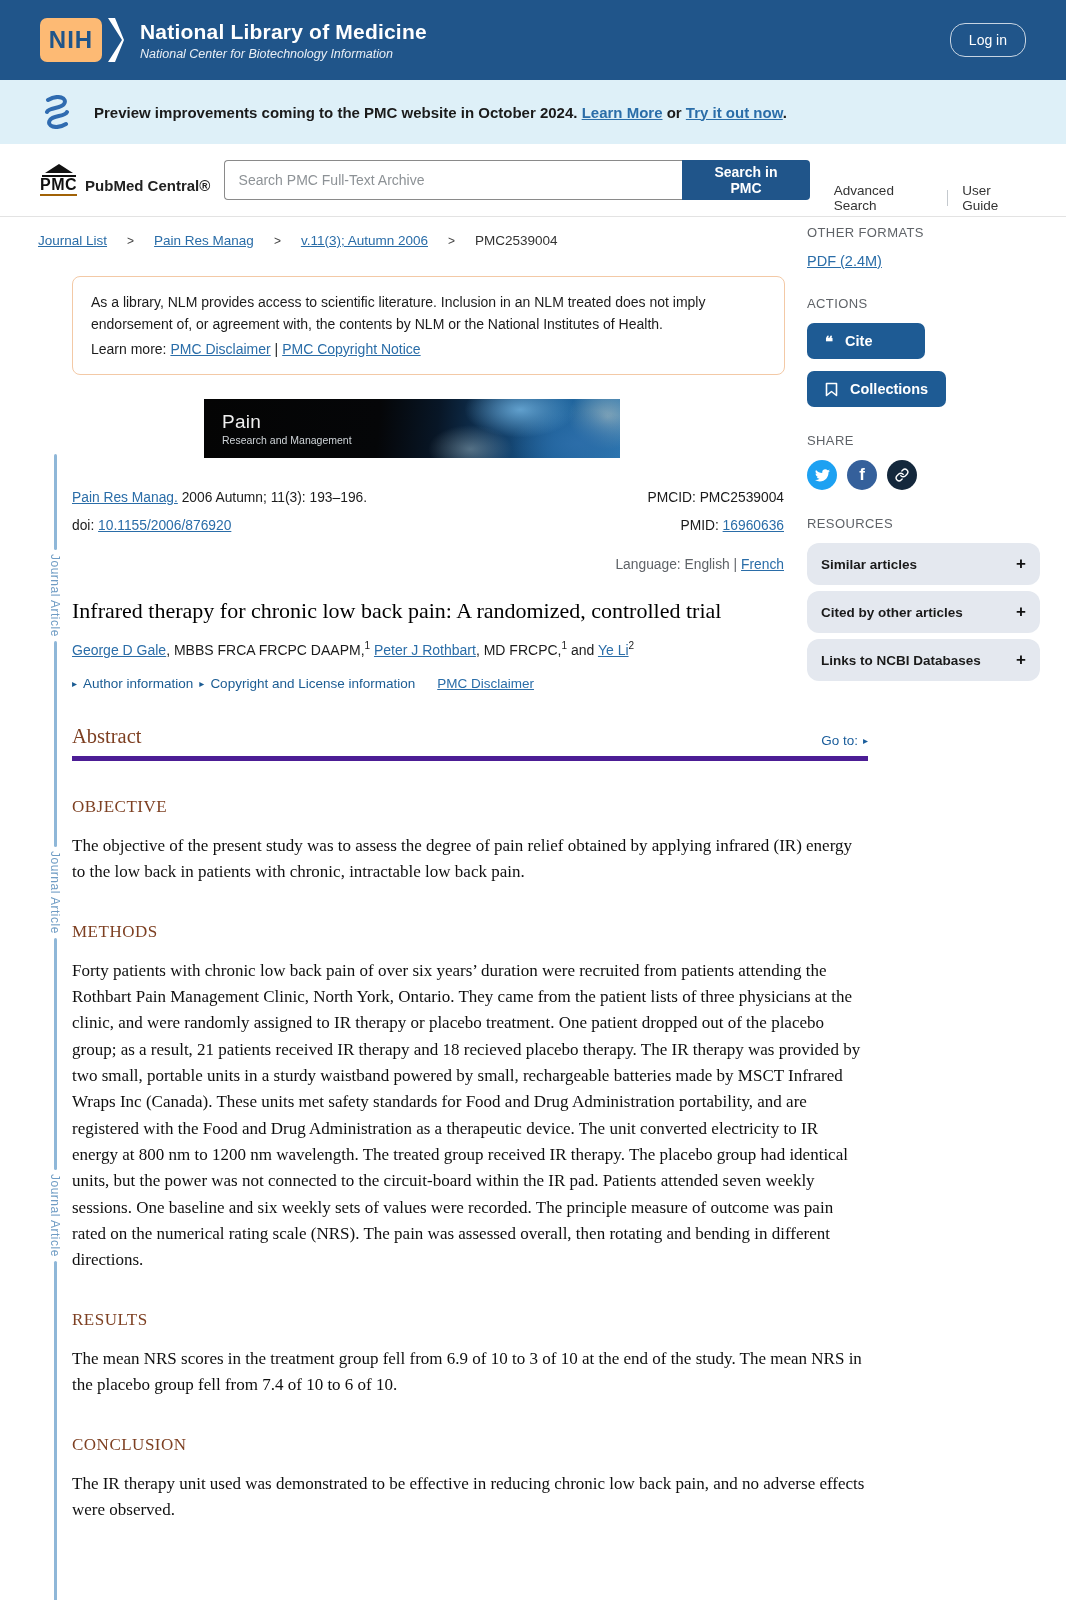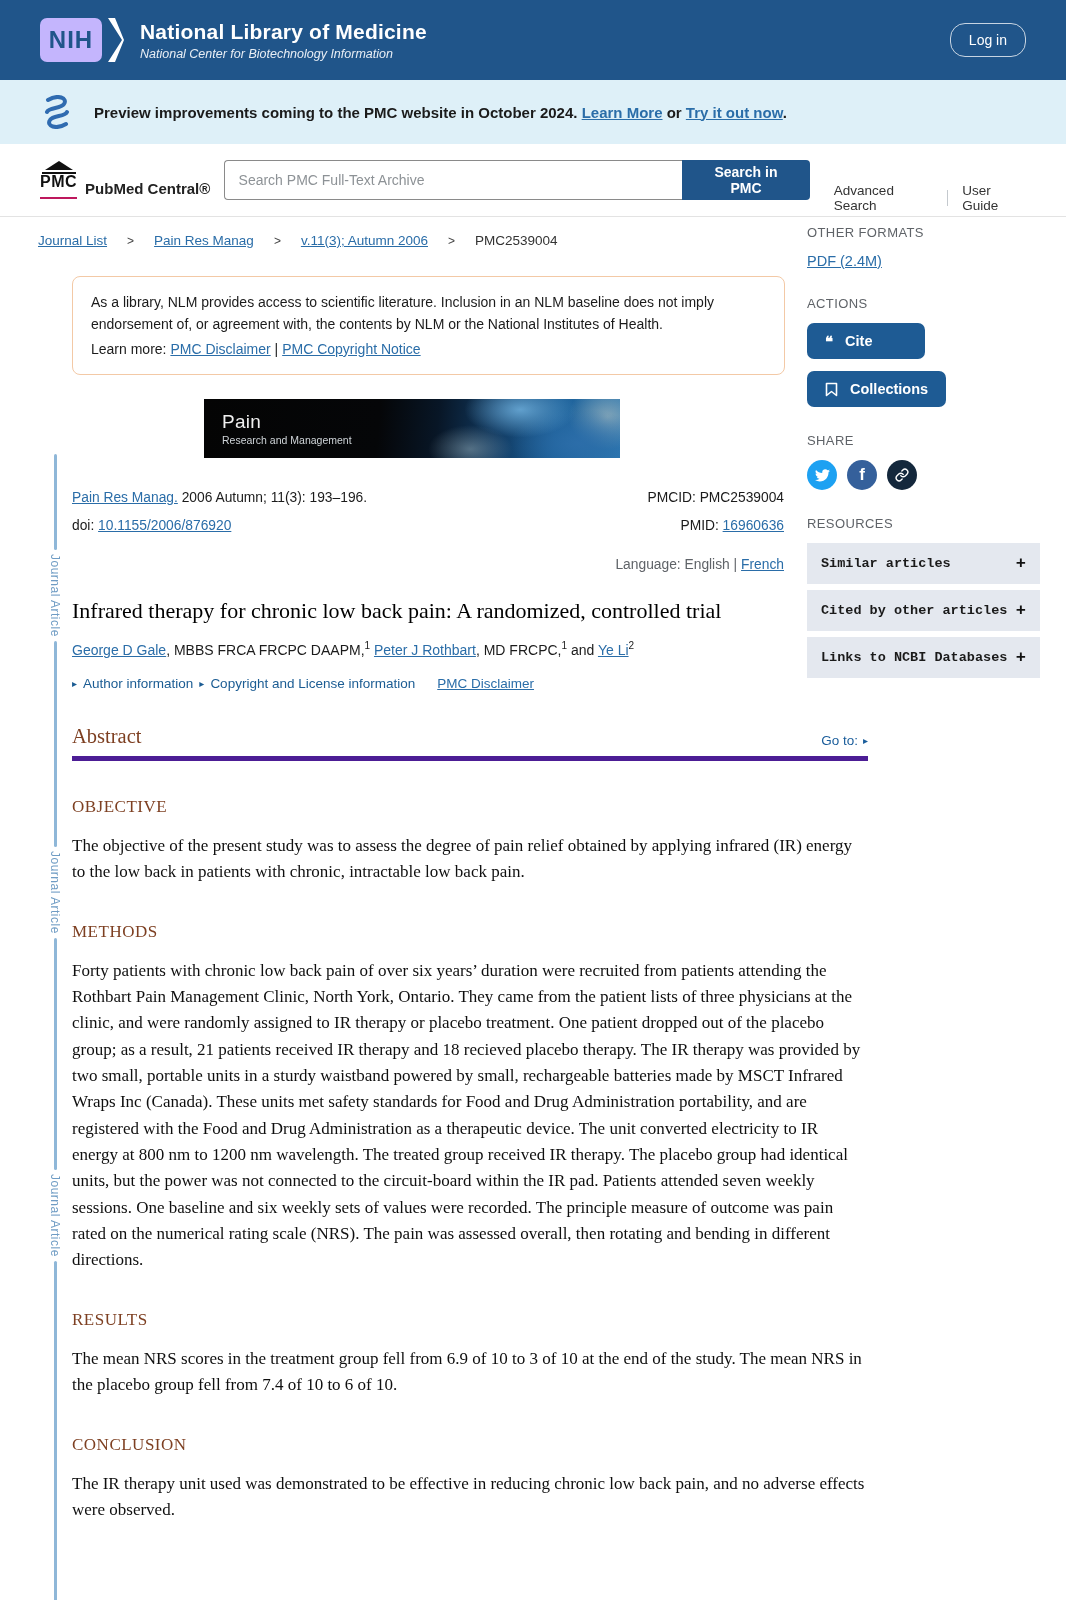--- a/index.html
+++ b/index.html
@@ -13,21 +13,21 @@
   .lnk { color:#2a6da8; text-decoration:underline; cursor:pointer; }
 
   
   .nih-header {
     background:#20558a; height:80px;
     display:flex; align-items:center; justify-content:space-between;
     padding:0 40px 0 40px;
   }
   .nih-brand { display:flex; align-items:center; gap:12px; cursor:pointer; }
   .nih-logo-box {
-    background:#c4b5fd; border-radius:7px; width:62px; height:44px;
+    background:#fdba74; border-radius:7px; width:62px; height:44px;
     display:flex; align-items:center; justify-content:center;
     font-weight:bold; font-size:24px; color:#20558a; letter-spacing:1px;
   }
   .nih-chevron { margin-left:-6px; }
   .nih-titles { color:#fff; margin-left:4px; }
   .nih-title { font-size:21px; font-weight:bold; letter-spacing:.2px; }
   .nih-subtitle { font-size:12.5px; font-style:italic; margin-top:3px; color:#e8eef5; }
   .login-btn {
     color:#fff; background:transparent; border:1px solid rgba(255,255,255,.75);
     border-radius:15px; padding:8px 18px; font-size:14px; cursor:pointer;
@@ -47,21 +47,21 @@
     height:73px; display:flex; align-items:center;
     padding:0 40px; border-bottom:1px solid #e3e3e3;
   }
   .pmc-brand { display:flex; align-items:flex-end; gap:8px; width:182px; cursor:pointer; }
   .pmc-temple { display:flex; flex-direction:column; align-items:center; line-height:1; }
   .pmc-roof {
     width:0; height:0; border-left:14px solid transparent; border-right:14px solid transparent;
     border-bottom:9px solid #111;
   }
   .pmc-roof-bar { width:34px; height:2px; background:#111; margin-top:1.5px; }
-  .pmc-word { font-size:16px; font-weight:bold; color:#111; border-bottom:2px solid #be185d; letter-spacing:.5px; padding-bottom:7px; }
+  .pmc-word { font-size:16px; font-weight:bold; color:#111; border-bottom:2px solid #a16207; letter-spacing:.5px; padding-bottom:1px; }
   .pmc-name { font-size:15px; font-weight:bold; color:#222; padding-bottom:2px; white-space:nowrap; }
   .search-box { display:flex; margin-left:12px; }
   .search-input {
     width:488px; height:40px; border:1px solid #8a8a8a; border-right:none;
     border-radius:4px 0 0 4px; padding:0 14px; font-size:14px; color:#333;
     font-family:"Liberation Sans", sans-serif; outline:none;
   }
   .search-input::placeholder { color:#8d9296; }
   .search-btn {
     height:40px; background:#20558a; color:#fff; font-weight:bold; font-size:14px;
@@ -157,23 +157,23 @@
   .share-row { display:flex; gap:10px; }
   .share-circle {
     width:30px; height:30px; border-radius:50%;
     display:flex; align-items:center; justify-content:center; cursor:pointer;
   }
   .share-twitter { background:#1da1f2; }
   .share-facebook { background:#35609b; }
   .share-permalink { background:#14283c; }
   .fb-f { color:#fff; font-weight:bold; font-size:17px; font-family:"Liberation Sans", sans-serif; }
   .resource-row {
-    background:#e4e8ef; border-radius:0; padding:11px 14px; margin-bottom:6px;
+    background:#e4e8ef; border-radius:12px; padding:11px 14px; margin-bottom:6px;
     display:flex; justify-content:space-between; align-items:center;
-    font-size:13.5px; font-weight:bold; color:#1a1a1a; cursor:pointer;font-family:Liberation Mono, monospace;
+    font-size:13.5px; font-weight:bold; color:#1a1a1a; cursor:pointer;
   }
   .resource-row .plus { font-size:17px; font-weight:bold; color:#111; }
 
   
   .v-strip {
     position:absolute; left:47px; top:237px; bottom:0; width:16px;
     display:flex; flex-direction:column; align-items:center;
   }
   .v-line { width:3px; background:#8fb7d8; border-radius:2px; }
   .v-label {
@@ -298,21 +298,21 @@
     </div>
     <div class="resource-row">
       <span>Links to NCBI Databases</span>
       <span class="plus">+</span>
     </div>
   </aside>
 
   <div class="content-col">
 
     <div class="disclaimer-box">
-      <span>As a library, NLM provides access to scientific literature. Inclusion in an NLM baseline does not imply endorsement of, or agreement with, the contents by NLM or the National Institutes of Health.</span>
+      <span>As a library, NLM provides access to scientific literature. Inclusion in an NLM treated does not imply endorsement of, or agreement with, the contents by NLM or the National Institutes of Health.</span>
       <div class="row2">
         <span>Learn more:</span>
         <span class="lnk">PMC Disclaimer</span>
         <span>|</span>
         <span class="lnk">PMC Copyright Notice</span>
       </div>
     </div>
 
     <div class="journal-banner">
       <div class="jb-title">Pain</div>

